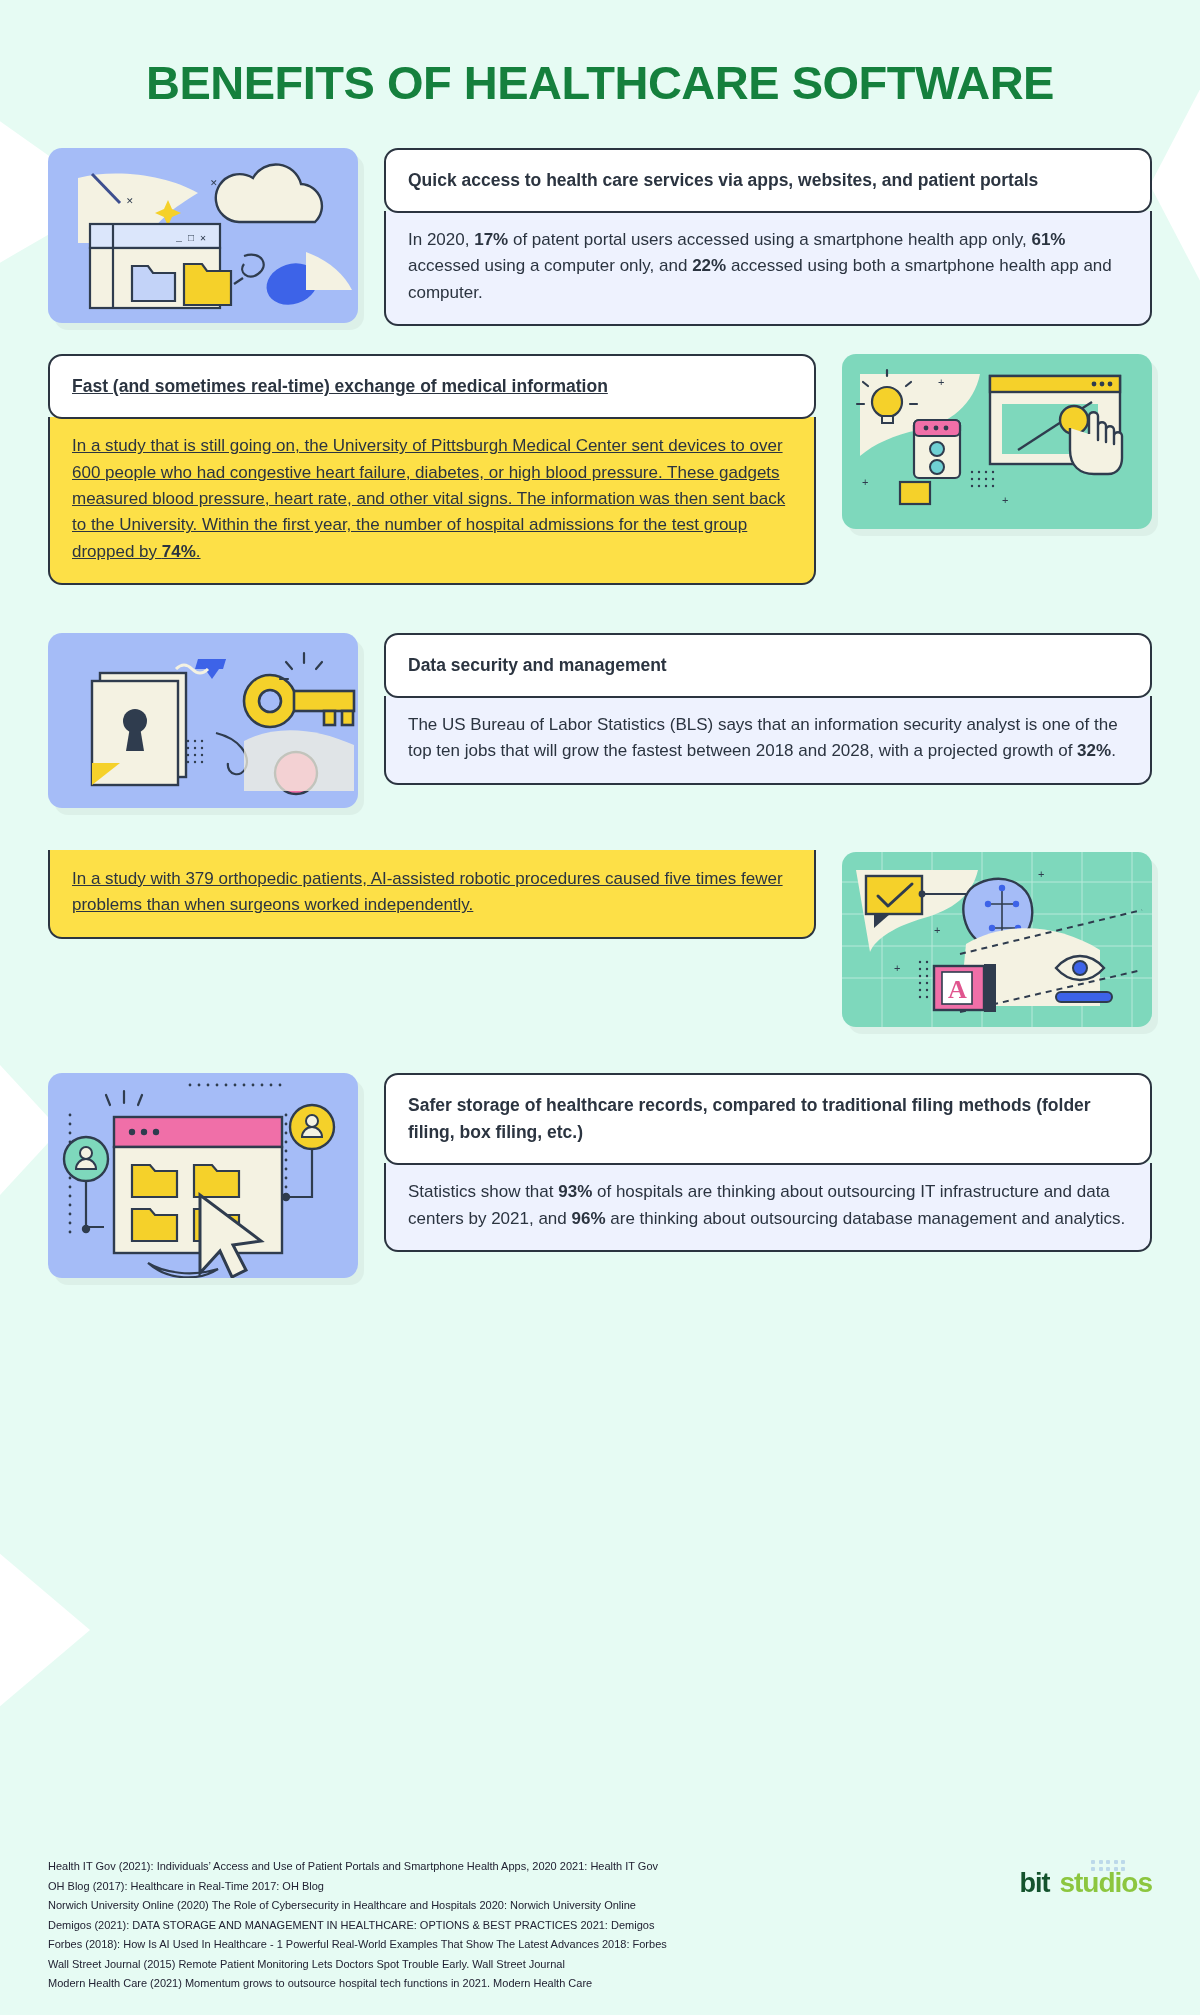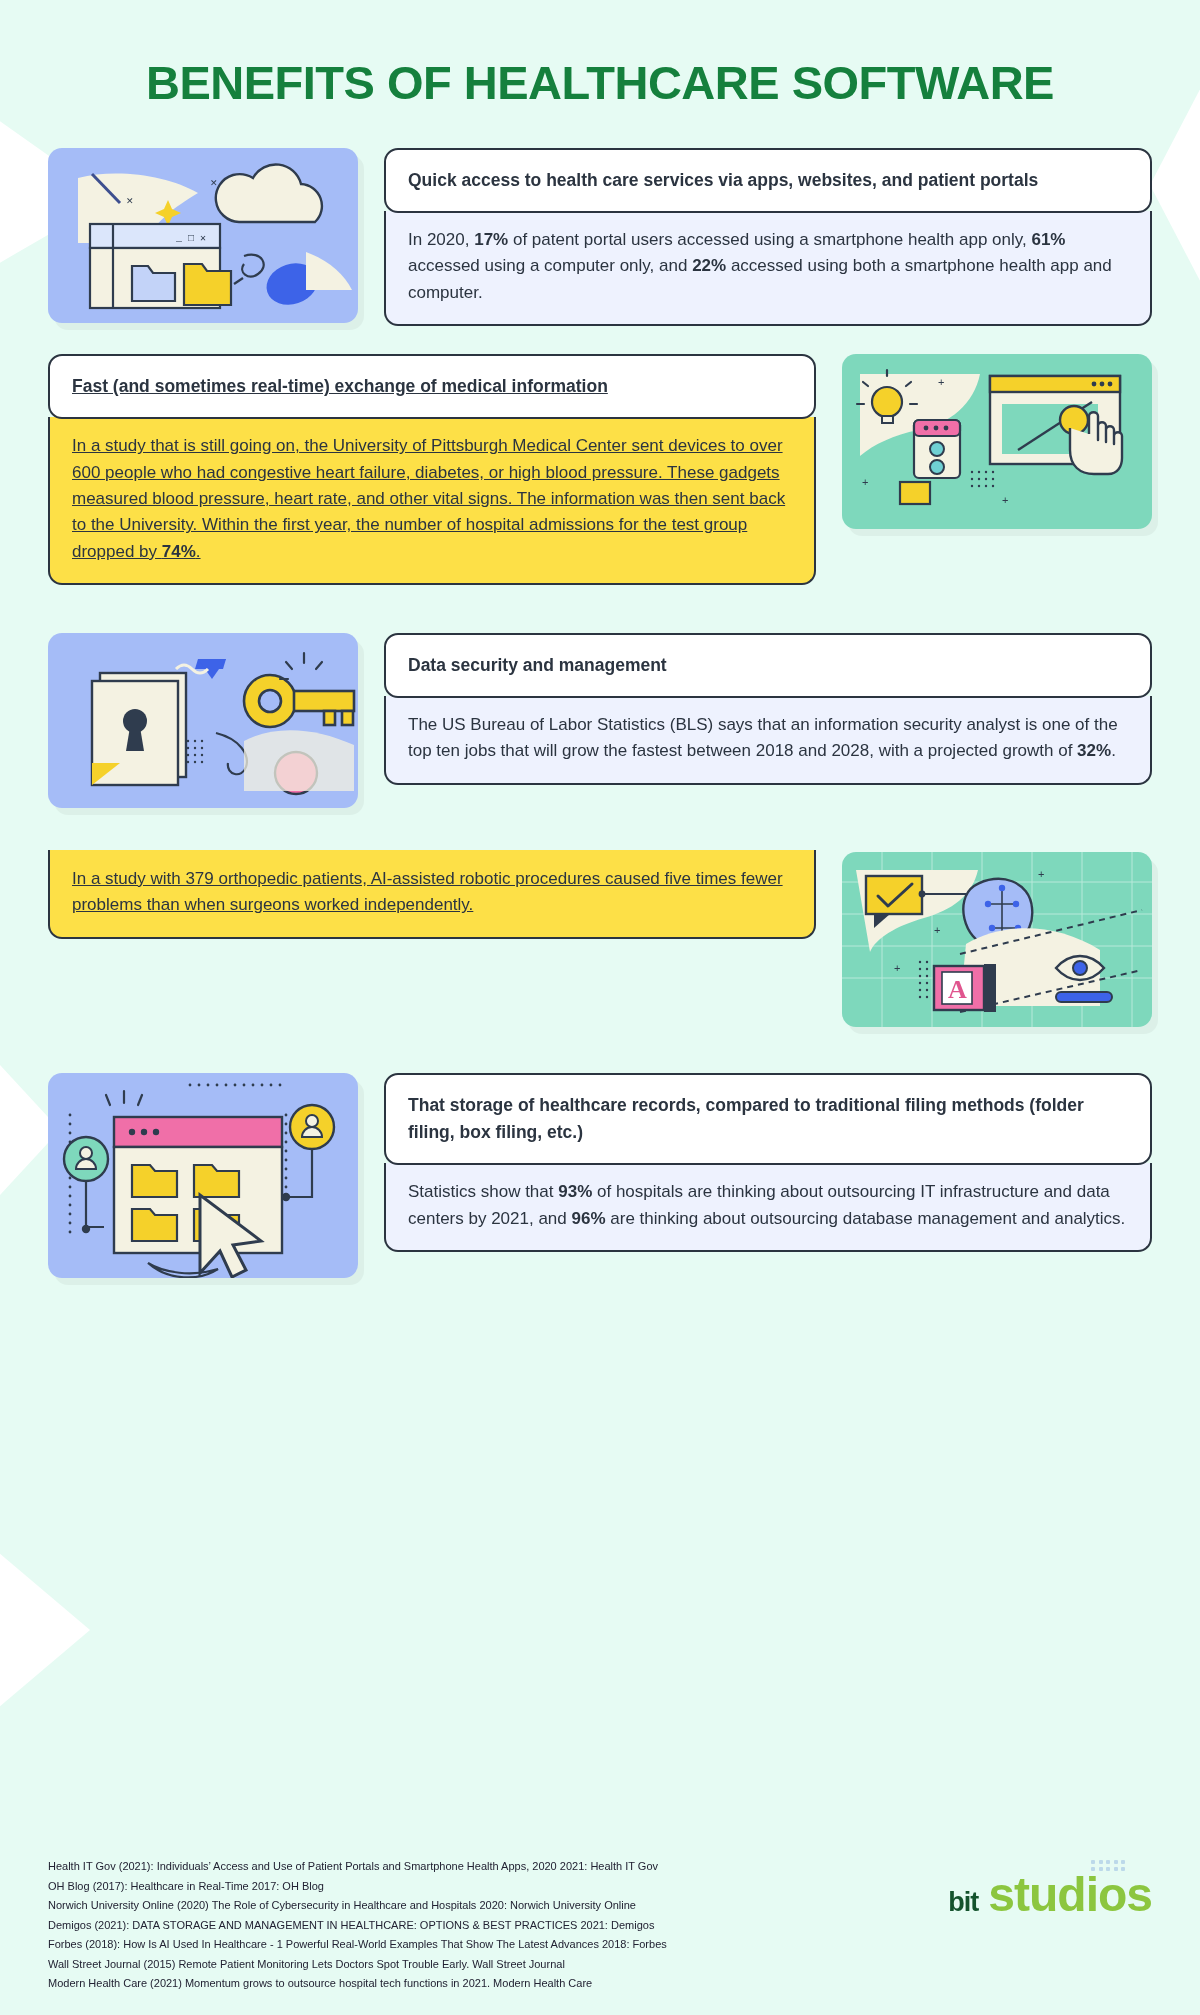--- a/index.html
+++ b/index.html
@@ -102,21 +102,21 @@
     padding:22px 48px 12px 48px;
     display:flex;
     justify-content:space-between;
     align-items:flex-start;
   }
   .sources { font-size:11px; line-height:1.78; color:#223; max-width:800px; }
   .sources div { white-space:nowrap; }
 
   .logo { display:flex; align-items:baseline; margin-top:10px; position:relative; }
   .logo .bit { color:#14532d; font-size:27px; font-weight:bold; letter-spacing:-1px; }
-  .logo .studios { color:#8cc63f; font-size:48px; font-weight:bold; letter-spacing:-1px; margin-left:10px; }
+  .logo .studios { color:#8cc63f; font-size:28px; font-weight:bold; letter-spacing:-1px; margin-left:10px; }
   .logo .dots { position:absolute; right:26px; top:-7px; display:grid;
                 grid-template-columns:repeat(5,5px); gap:2.5px; }
   .logo .dots i { width:4px; height:4px; background:#bcd9ea; display:block; border-radius:1px; }
 
   svg { display:block; }
 </style>
 </head>
 <body>
 
 <div class="page">
@@ -406,21 +406,21 @@
             <path d="M38 108 v46 h18"></path>
             <path d="M264 76 v48 h-24"></path>
           </g>
           <circle cx="38" cy="156" r="4.2" fill="#2f3c4e"></circle>
           <circle cx="238" cy="124" r="4.2" fill="#2f3c4e"></circle>
           <path d="M100 190 c16 10 44 14 70 6 c-18 12 -50 12 -70 -6 z" fill="none" stroke="#2f3c4e" stroke-width="2.2"></path>
           <path d="M152 122 l0 78 l20 -22 l12 26 l14 -7 l-13 -25 l28 -4 z" fill="#f4f2e2" stroke="#2f3c4e" stroke-width="3"></path>
         </svg>
       </div>
       <div class="textcol">
-        <div class="head-box">That storage of healthcare records, compared to traditional filing methods (folder filing, box filing, etc.)</div>
+        <div class="head-box">Safer storage of healthcare records, compared to traditional filing methods (folder filing, box filing, etc.)</div>
         <div class="body-box lav"><span>Statistics show that </span><b>93%</b><span> of hospitals are thinking about outsourcing IT infrastructure and data centers by 2021, and </span><b>96%</b><span> are thinking about outsourcing database management and analytics.</span></div>
       </div>
     </div>
 
   </div>
 
   <div class="footer">
     <div class="sources">
       <div>Health IT Gov (2021): Individuals’ Access and Use of Patient Portals and Smartphone Health Apps, 2020 2021: Health IT Gov</div>
       <div>OH Blog (2017): Healthcare in Real-Time 2017: OH Blog</div>

